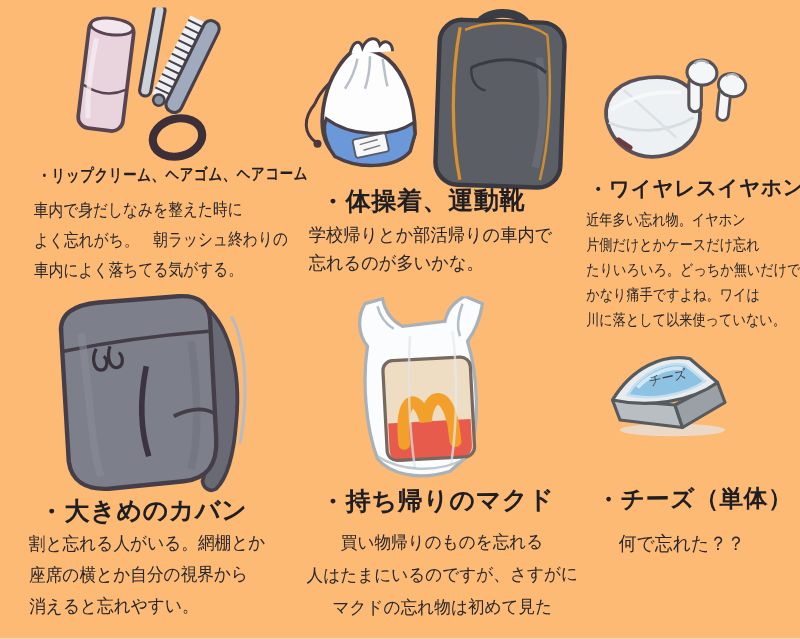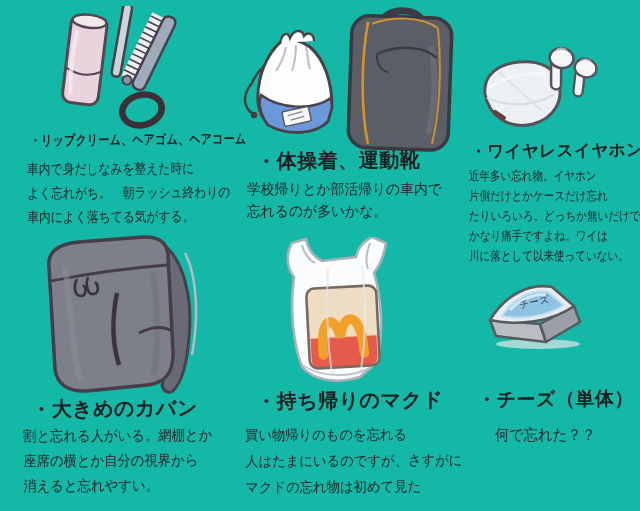--- a/index.html
+++ b/index.html
@@ -3,21 +3,21 @@
 <meta charset="utf-8">
 <style>
   * { margin: 0; padding: 0; box-sizing: border-box; }
   html, body { background: #ffffff; }
   body {
     font-family: "DejaVu Sans", sans-serif;
     width: 640px; height: 511px;
     position: relative; overflow: hidden;
     color: #232329;
   }
-  #canvas { position: absolute; left: 0; top: 0; width: 640px; height: 511px; background: #14b8a6; }
+  #canvas { position: absolute; left: 0; top: 0; width: 640px; height: 511px; background: #fdba74; }
   .panel { position: absolute; }
   .panel svg { position: absolute; }
   .ttl, .bodytxt { position: absolute; white-space: nowrap; color: #1e1e23; }
   .ttl { font-weight: 700; }
   .ttl-sm { font-size: 13.5px; transform: scaleX(0.80) rotate(-0.4deg); transform-origin: left top; letter-spacing: 0.5px; }
   .ttl-lg { font-size: 20px; letter-spacing: 0.5px; transform: rotate(-0.5deg); transform-origin: left top; }
   .ttl-md { font-size: 16.5px; letter-spacing: 0.5px; transform: rotate(-0.6deg); transform-origin: left top; }
   .bodytxt { font-weight: 500; color: #26262c; }
   .b1 { font-size: 14px;  line-height: 24px; transform: scaleX(0.84) rotate(-0.3deg); transform-origin: left top; }
   .b2 { font-size: 14.5px; line-height: 22px; transform: scaleX(0.95); transform-origin: left top; }
@@ -153,21 +153,21 @@
       </g>
     </svg>
     <div class="ttl ttl-lg" style="left:31px;top:164px;">・大きめのカバン</div>
     <div class="bodytxt b4" style="left:23px;top:192px;">
       <div>割と忘れる人がいる。網棚とか</div>
       <div>座席の横とか自分の視界から</div>
       <div>消えると忘れやすい。</div>
     </div>
   </section>
 
-  <section class="panel" style="left:235px;top:232px;width:235px;height:279px;">
+  <section class="panel" style="left:235px;top:232px;width:235px;height:279px;text-align:center;">
     <svg style="left:37px;top:5px;" width="140" height="150" viewBox="0 0 140 150">
       <g>
         <path d="M22,40 C14,30 14,16 20,6 L34,2 C36,12 42,20 50,24 L84,20 C86,10 92,4 100,0 L114,6 C112,18 108,28 102,36 C110,62 112,100 104,126 L88,140 C62,148 40,142 30,130 C20,104 18,66 22,40 Z" fill="#fbfcfd" stroke="#a8b0b8" stroke-width="2.6"></path>
         <path d="M30,8 C32,16 36,22 43,26 M98,6 C95,14 93,24 96,32" fill="none" stroke="#b6bdc4" stroke-width="2"></path>
       </g>
       <g transform="rotate(-3 71 90)">
         <rect x="36" y="50" width="70" height="80" rx="8" fill="#eedcc3"></rect>
         <path d="M38,100 L104,100 L104,120 Q104,130 94,130 L48,131 Q38,131 38,121 Z" fill="#e75b4d"></path>
         <rect x="36" y="50" width="70" height="80" rx="8" fill="none" stroke="#77695f" stroke-width="2.6"></rect>
         <path d="M50,117 C48,80 62,74 68,100 C72,76 86,76 90,104 L91,117" fill="none" stroke="#f3a02a" stroke-width="9.5" stroke-linecap="round"></path>

